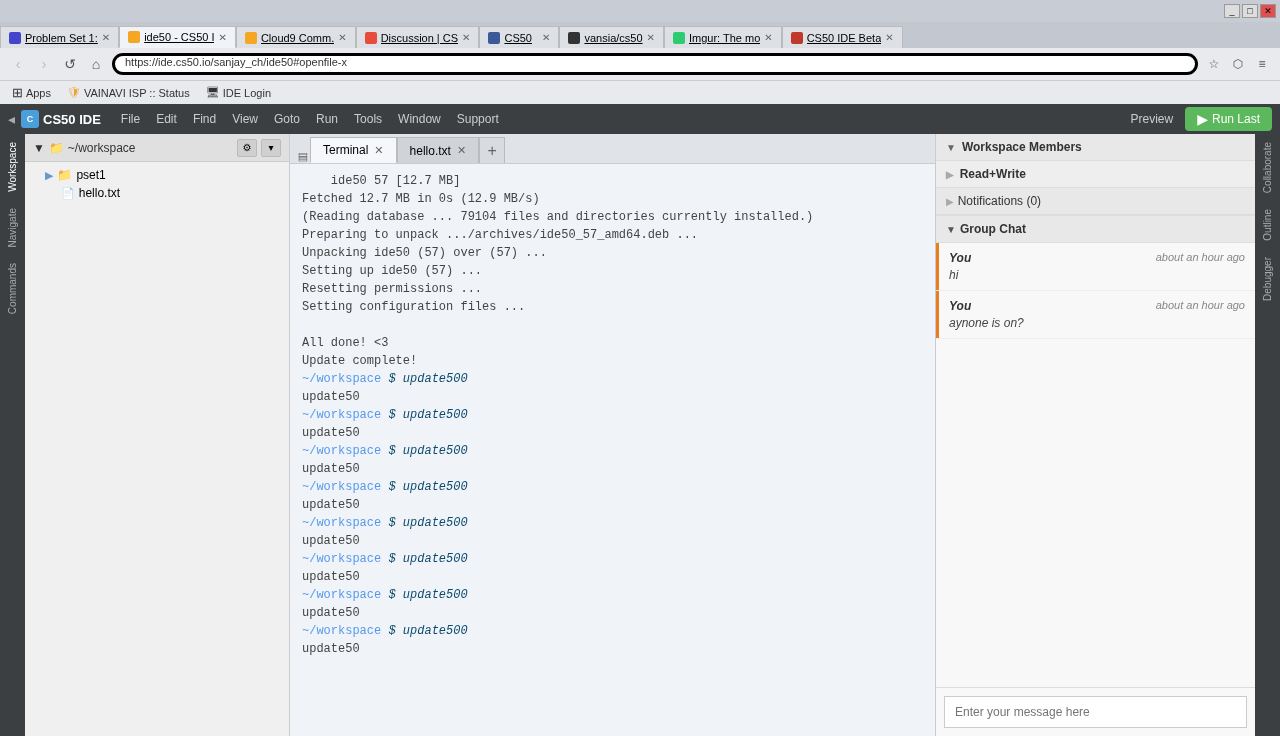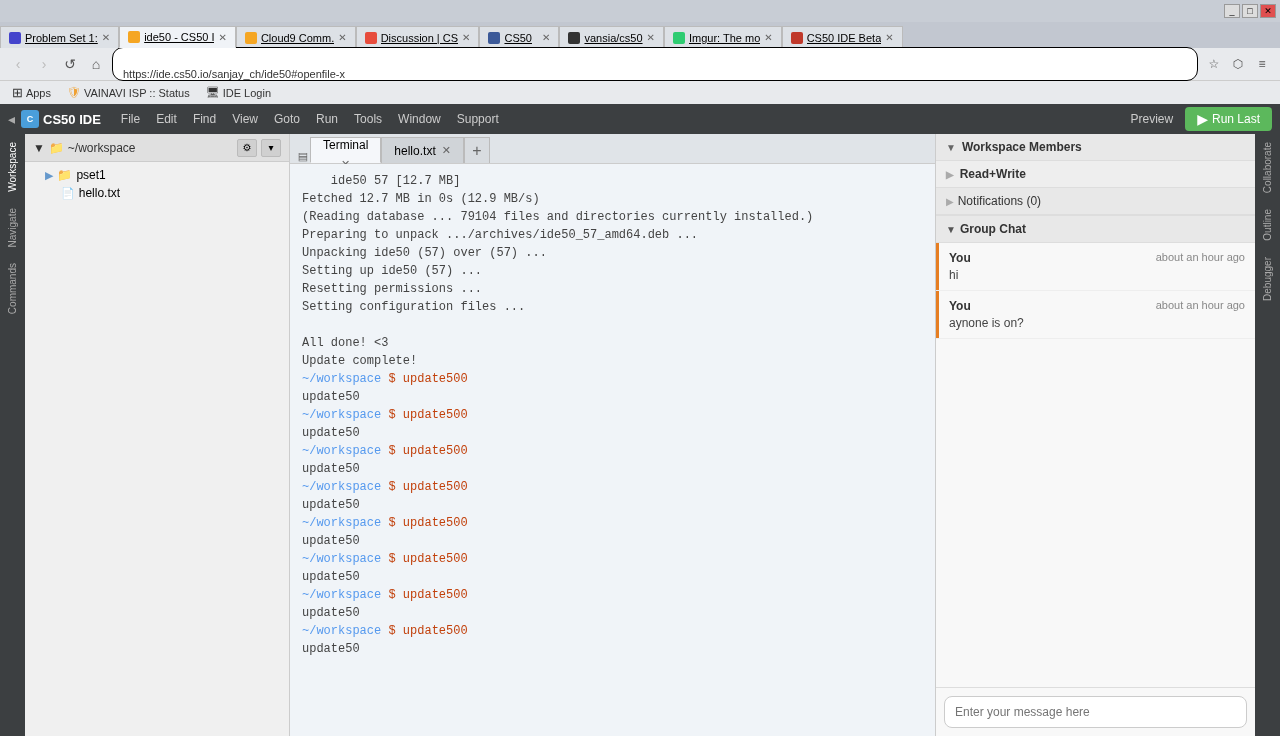--- a/index.html
+++ b/index.html
@@ -62,29 +62,29 @@
     }
     .nav-btn { 
       width: 20px; height: 20px; 
       background: none; border: none; 
       cursor: pointer; font-size: 14px; 
       color: #555; display: flex; align-items: center; justify-content: center;
     }
     .nav-btn.disabled { color: #bbb; cursor: default; }
     .url-bar {
       flex: 1;
-      height: 34px;
-      border: 1px solid #000000;
+      height: 22px;
+      border: 3px solid #000000;
       border-radius: 11px;
       background: white;
       padding: 0 28px 0 10px;
       font-size: 11px;
       color: #333;
       display: flex;
-      align-items: flex-end;
+      align-items: flex-start;
     }
     .url-text { flex: 1; font-size: 11px; }
     .toolbar-icons { display: flex; gap: 4px; align-items: center; }
     .toolbar-icon { width: 20px; height: 20px; display: flex; align-items: center; justify-content: center; cursor: pointer; font-size: 12px; color: #555; }
 
     
     .bookmarks-bar {
       background: #e8eaed;
       height: 24px;
       display: flex;
@@ -254,21 +254,20 @@
       gap: 6px;
       font-size: 12px;
       background: #d0d4d8;
       border: 1px solid #bbb;
       border-bottom: none;
       cursor: pointer;
     }
     .editor-tab.active {
       background: #f5f7fa;
       border-bottom: 1px solid #f5f7fa;
-      flex-direction: column;
     }
     .editor-tab-close { color: #666; font-size: 11px; cursor: pointer; }
     .editor-tab-add {
       width: 26px; height: 26px;
       display: flex; align-items: center; justify-content: center;
       font-size: 16px; color: #666; cursor: pointer;
       background: #d8dce0;
       border: 1px solid #bbb;
       border-bottom: none;
     }
@@ -279,21 +278,21 @@
       background: #f0f4f8;
       padding: 8px 12px;
       font-family: 'Courier New', monospace;
       font-size: 12px;
       color: #333;
       overflow-y: auto;
       line-height: 1.5;
     }
     .terminal-line { white-space: pre; }
     .terminal-prompt { color: #5599ee; }
-    .terminal-command { color: #c2410c; }
+    .terminal-command { color: #0c4a6e; font-style: italic; }
     .terminal-output { color: #444; }
 
     
     .right-panel {
       width: 320px;
       background: #f8f8f8;
       border-left: 1px solid #ccc;
       display: flex;
       flex-direction: column;
     }
@@ -332,21 +331,21 @@
       padding: 6px 10px;
       font-size: 12px;
       font-weight: bold;
       color: #333;
       display: flex;
       align-items: center;
       gap: 4px;
       cursor: pointer;
       border-bottom: 1px solid #ddd;
     }
-    .chat-messages { flex: 1; overflow-y: auto; }
+    .chat-messages { flex: 1; overflow-y: auto; font-style: italic; }
     .chat-message {
       padding: 8px 10px;
       border-bottom: 1px solid #eee;
     }
     .chat-message-header {
       display: flex;
       justify-content: space-between;
       margin-bottom: 3px;
     }
     .chat-user { font-weight: bold; font-size: 12px; color: #333; }
@@ -356,21 +355,21 @@
     
     .chat-input-area {
       padding: 8px;
       border-top: 1px solid #ddd;
       margin-top: auto;
     }
     .chat-input {
       width: 100%;
       padding: 8px 10px;
       border: 1px solid #ccc;
-      border-radius: 8px;
+      border-radius: 0;
       font-size: 12px;
       color: #0f172a;
       background: white;
     }
 
     
     .right-sidebar-outer {
       width: 25px;
       background: #3c3f41;
       display: flex;

